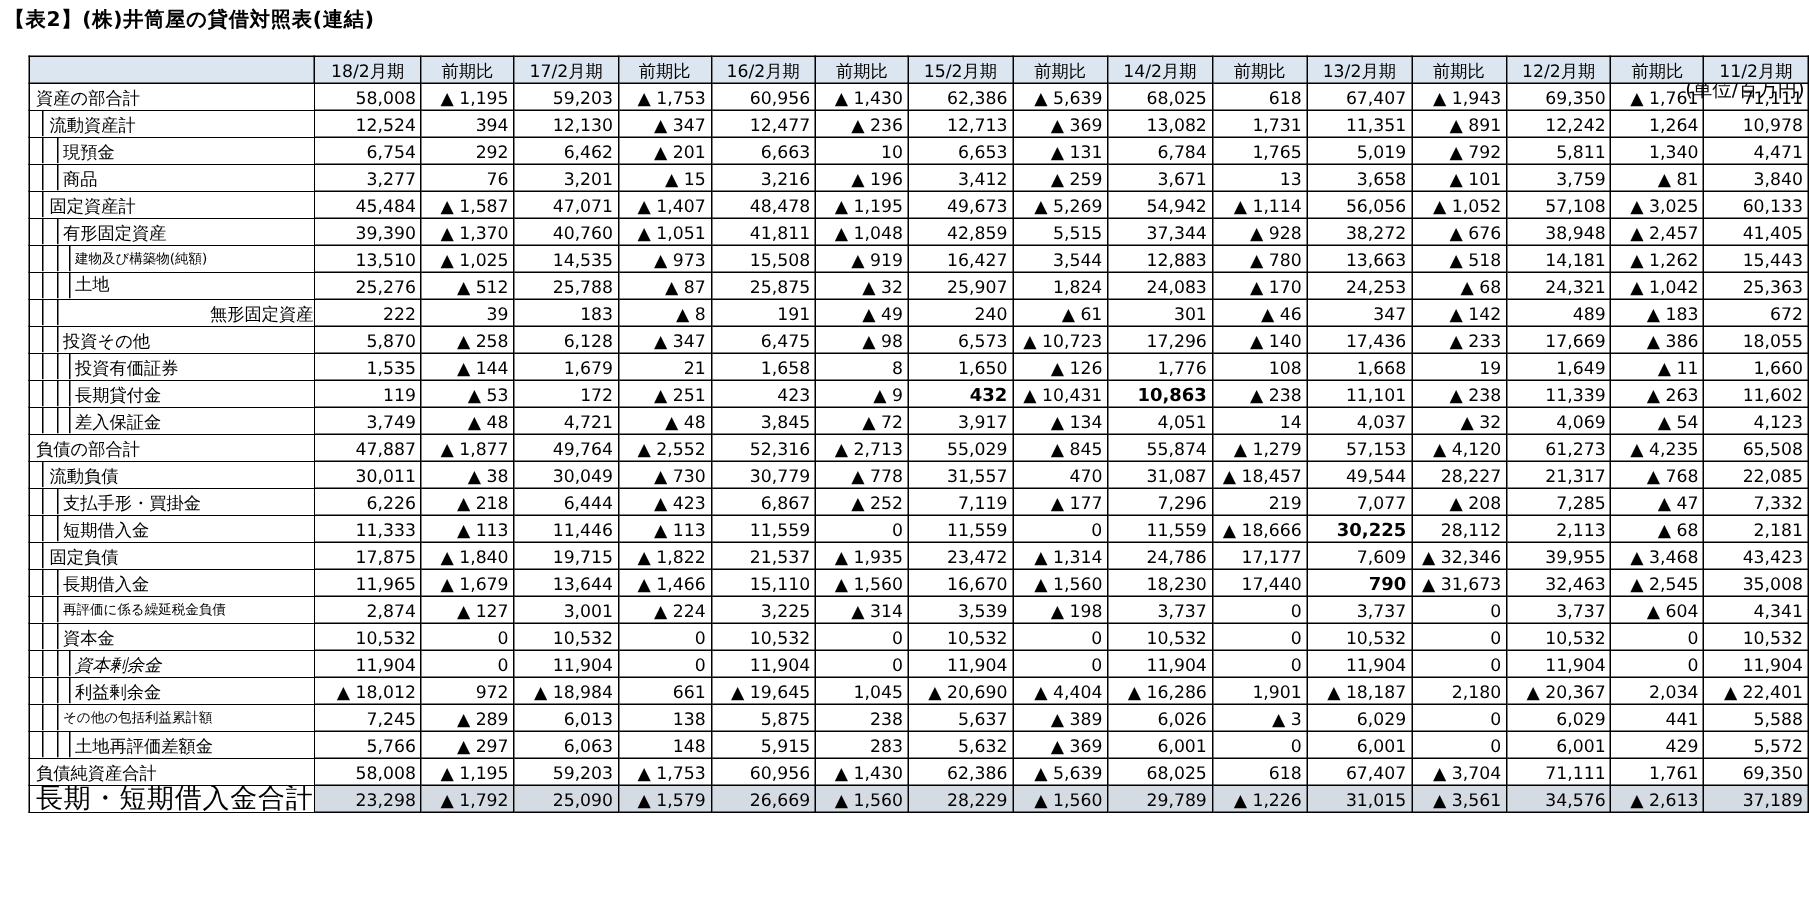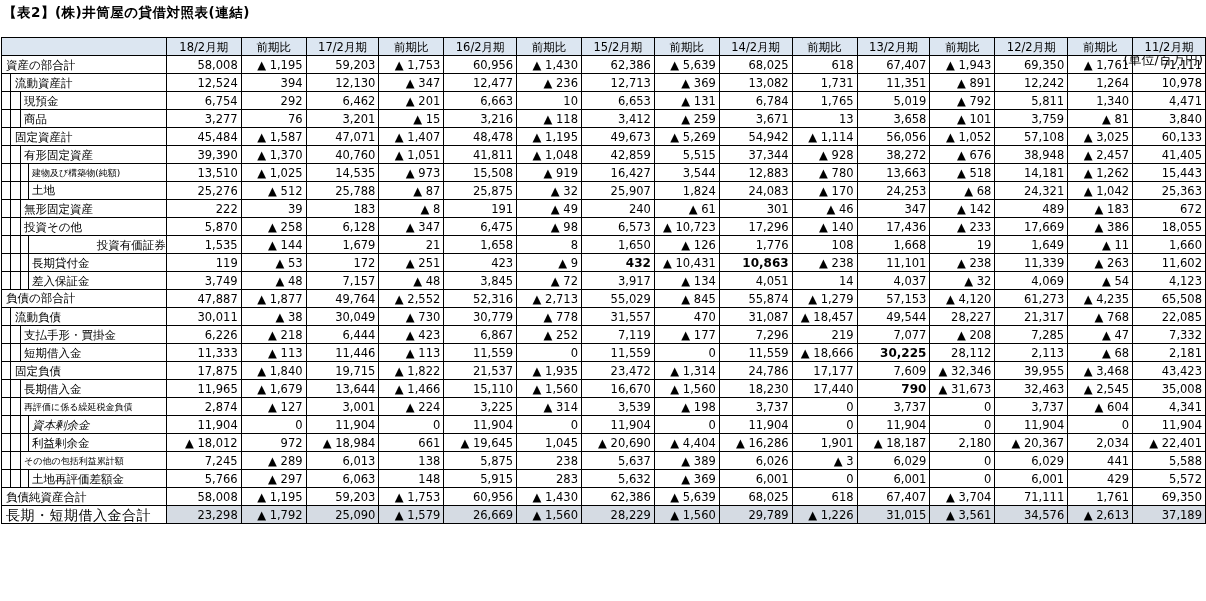--- a/index.html
+++ b/index.html
@@ -4,38 +4,38 @@
 <style>
   :root { --header-bg:#dce6f1; --hl-bg:#d5dbe3; --border:#000; }
   html,body { margin:0; padding:0; }
   body {
     width:1206px; height:601px; position:relative; background:#fff;
     font-family:"DejaVu Sans", sans-serif; color:#000; overflow:hidden;
   }
   .title { position:absolute; left:3px; top:4px; font-size:13.5px; font-weight:bold; letter-spacing:0.5px; }
   .unit  { position:absolute; right:3px; top:19px; font-size:13px;margin-top:32px; }
   table.bs {
-    position:absolute; left:1px; top:37px;
+    position:absolute; left:19px; top:37px;
     border-collapse:collapse; table-layout:fixed;
   }
   .bs th, .bs td {
     border:1px solid var(--border);
     box-sizing:border-box; height:18px; padding:0;
     overflow:hidden; white-space:nowrap; line-height:16px;
   }
   .bs thead th {
     background:var(--header-bg); font-weight:normal;
     font-size:11.5px; text-align:center;
   }
   .bs td.num { text-align:right; padding-right:3px; font-size:11.5px; }
   .bs td.num.b { font-weight:bold; font-size:12px; }
   .bs td.num.hl { background:var(--hl-bg); }
   .bs td.lbl { position:relative; font-size:11.5px; text-align:left; background:#fff; }
   .bs td.lbl.small { font-size:9px; }
-  .bs td.lbl.big { font-size:14px; letter-spacing:0.5px; }
+  .bs td.lbl.big { font-size:18px; letter-spacing:0.5px; }
   .guide { position:absolute; top:0; bottom:0; width:0; border-left:1px solid var(--border); }
 </style>
 </head>
 <body>
 
 <div class="title">【表2】(株)井筒屋の貸借対照表(連結)</div>
 <div class="unit">(単位/百万円)</div>
 
 <table class="bs">
   <colgroup id="colgrp">
@@ -131,21 +131,21 @@
         <td class="num">1,340</td>
         <td class="num">4,471</td>
       </tr>
       <tr>
         <td class="lbl" style="padding-left: 22px;"><div class="guide" style="left: 8px;"></div><div class="guide" style="left: 18px;"></div>商品</td>
         <td class="num">3,277</td>
         <td class="num">76</td>
         <td class="num">3,201</td>
         <td class="num">▲ 15</td>
         <td class="num">3,216</td>
-        <td class="num">▲ 118</td>
+        <td class="num">▲ 196</td>
         <td class="num">3,412</td>
         <td class="num">▲ 259</td>
         <td class="num">3,671</td>
         <td class="num">13</td>
         <td class="num">3,658</td>
         <td class="num">▲ 101</td>
         <td class="num">3,759</td>
         <td class="num">▲ 81</td>
         <td class="num">3,840</td>
       </tr>
@@ -215,21 +215,21 @@
         <td class="num">1,824</td>
         <td class="num">24,083</td>
         <td class="num">▲ 170</td>
         <td class="num">24,253</td>
         <td class="num">▲ 68</td>
         <td class="num">24,321</td>
         <td class="num">▲ 1,042</td>
         <td class="num">25,363</td>
       </tr>
       <tr>
-        <td class="lbl" style="padding-left: 22px;"><div class="guide" style="left: 8px;"></div><div class="guide" style="left: 18px;"></div>無形固定資産</td>
+        <td class="lbl" style="padding-left: 22px; text-align: right;"><div class="guide" style="left: 8px;"></div><div class="guide" style="left: 18px;"></div>無形固定資産</td>
         <td class="num">222</td>
         <td class="num">39</td>
         <td class="num">183</td>
         <td class="num">▲ 8</td>
         <td class="num">191</td>
         <td class="num">▲ 49</td>
         <td class="num">240</td>
         <td class="num">▲ 61</td>
         <td class="num">301</td>
         <td class="num">▲ 46</td>
@@ -251,21 +251,21 @@
         <td class="num">▲ 10,723</td>
         <td class="num">17,296</td>
         <td class="num">▲ 140</td>
         <td class="num">17,436</td>
         <td class="num">▲ 233</td>
         <td class="num">17,669</td>
         <td class="num">▲ 386</td>
         <td class="num">18,055</td>
       </tr>
       <tr>
-        <td class="lbl" style="padding-left: 30px; text-align: right;"><div class="guide" style="left: 8px;"></div><div class="guide" style="left: 18px;"></div><div class="guide" style="left: 26px;"></div>投資有価証券</td>
+        <td class="lbl" style="padding-left: 30px;"><div class="guide" style="left: 8px;"></div><div class="guide" style="left: 18px;"></div><div class="guide" style="left: 26px;"></div>投資有価証券</td>
         <td class="num">1,535</td>
         <td class="num">▲ 144</td>
         <td class="num">1,679</td>
         <td class="num">21</td>
         <td class="num">1,658</td>
         <td class="num">8</td>
         <td class="num">1,650</td>
         <td class="num">▲ 126</td>
         <td class="num">1,776</td>
         <td class="num">108</td>
@@ -290,36 +290,36 @@
         <td class="num">11,101</td>
         <td class="num">▲ 238</td>
         <td class="num">11,339</td>
         <td class="num">▲ 263</td>
         <td class="num">11,602</td>
       </tr>
       <tr>
         <td class="lbl" style="padding-left: 30px;"><div class="guide" style="left: 8px;"></div><div class="guide" style="left: 18px;"></div><div class="guide" style="left: 26px;"></div>差入保証金</td>
         <td class="num">3,749</td>
         <td class="num">▲ 48</td>
-        <td class="num">7,157</td>
+        <td class="num">4,721</td>
         <td class="num">▲ 48</td>
         <td class="num">3,845</td>
         <td class="num">▲ 72</td>
         <td class="num">3,917</td>
         <td class="num">▲ 134</td>
         <td class="num">4,051</td>
         <td class="num">14</td>
         <td class="num">4,037</td>
         <td class="num">▲ 32</td>
         <td class="num">4,069</td>
         <td class="num">▲ 54</td>
         <td class="num">4,123</td>
       </tr>
       <tr>
-        <td class="lbl" style="padding-left: 4px; font-family: Liberation Mono, monospace;">負債の部合計</td>
+        <td class="lbl" style="padding-left: 4px;">負債の部合計</td>
         <td class="num">47,887</td>
         <td class="num">▲ 1,877</td>
         <td class="num">49,764</td>
         <td class="num">▲ 2,552</td>
         <td class="num">52,316</td>
         <td class="num">▲ 2,713</td>
         <td class="num">55,029</td>
         <td class="num">▲ 845</td>
         <td class="num">55,874</td>
         <td class="num">▲ 1,279</td>
@@ -431,20 +431,38 @@
         <td class="num">▲ 198</td>
         <td class="num">3,737</td>
         <td class="num">0</td>
         <td class="num">3,737</td>
         <td class="num">0</td>
         <td class="num">3,737</td>
         <td class="num">▲ 604</td>
         <td class="num">4,341</td>
       </tr>
       <tr>
+        <td class="lbl" style="padding-left: 22px;"><div class="guide" style="left: 8px;"></div><div class="guide" style="left: 18px;"></div>資本金</td>
+        <td class="num">10,532</td>
+        <td class="num">0</td>
+        <td class="num">10,532</td>
+        <td class="num">0</td>
+        <td class="num">10,532</td>
+        <td class="num">0</td>
+        <td class="num">10,532</td>
+        <td class="num">0</td>
+        <td class="num">10,532</td>
+        <td class="num">0</td>
+        <td class="num">10,532</td>
+        <td class="num">0</td>
+        <td class="num">10,532</td>
+        <td class="num">0</td>
+        <td class="num">10,532</td>
+      </tr>
+      <tr>
         <td class="lbl" style="padding-left: 30px; font-style: italic;"><div class="guide" style="left: 8px;"></div><div class="guide" style="left: 18px;"></div><div class="guide" style="left: 26px;"></div>資本剰余金</td>
         <td class="num">11,904</td>
         <td class="num">0</td>
         <td class="num">11,904</td>
         <td class="num">0</td>
         <td class="num">11,904</td>
         <td class="num">0</td>
         <td class="num">11,904</td>
         <td class="num">0</td>
         <td class="num">11,904</td>

